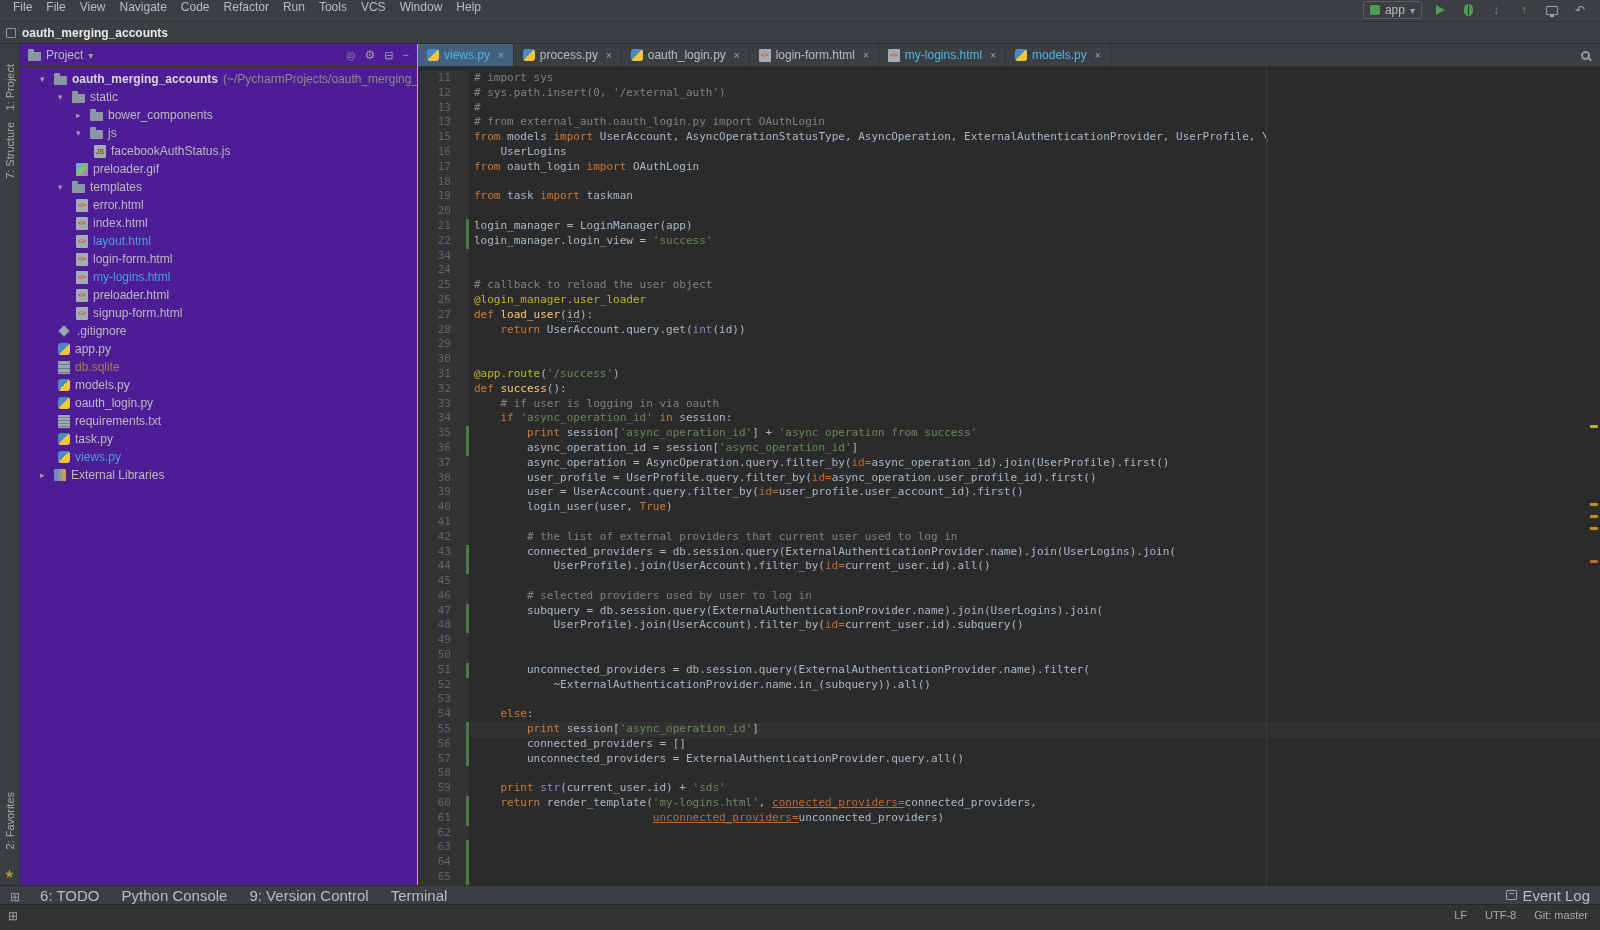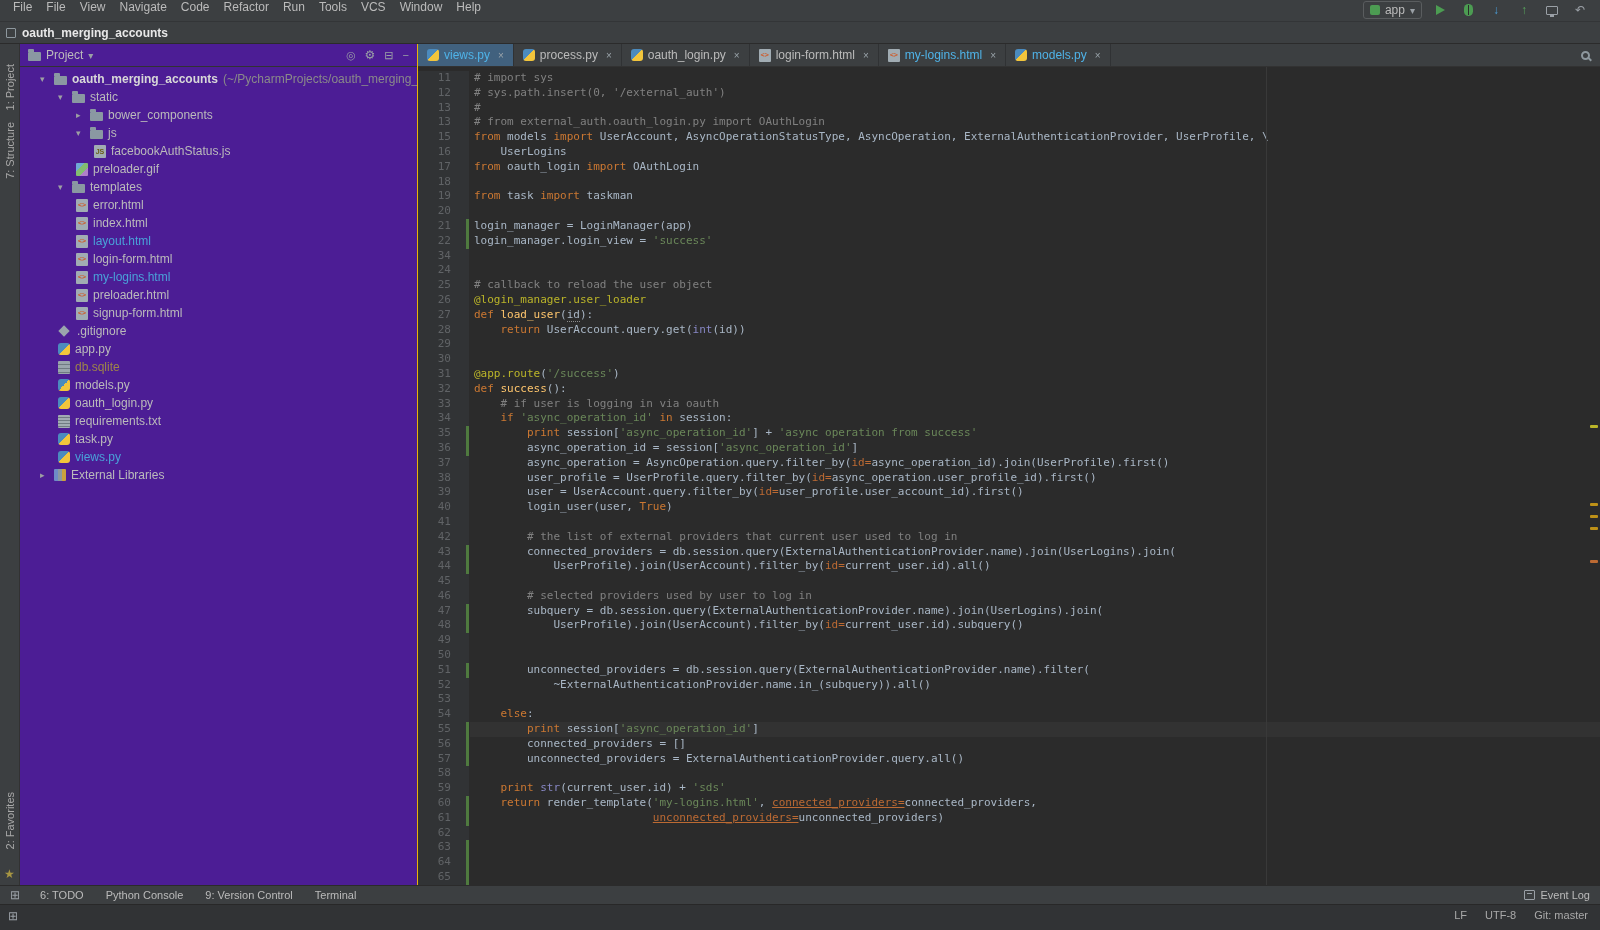--- a/index.html
+++ b/index.html
@@ -56,21 +56,21 @@
   .code{flex:1;padding-left:4px;color:#A9B7C6;white-space:pre;}
   .code.cur{background:#323232;}
   .t-p{color:#A9B7C6}.t-k{color:#CC7832}.t-s{color:#6A8759}.t-c{color:#808080}
   .t-d{color:#BBB529}.t-f{color:#FFC66D}.t-b{color:#8888C6}
   .t-a{color:#BC6A33}.t-u{color:#BC6A33;text-decoration:underline;}
   .t-w{color:#A9B7C6;border-bottom:1px dotted #8C8C8C;}
   .error-stripe{position:absolute;right:0;top:0;bottom:0;width:12px;}
   .stripe-mark{position:absolute;right:2px;width:8px;height:3px;border-radius:1px;}
 
   
-  .bottombar{height:19px;flex:none;background:#3C3F41;border-top:1px solid #2B2B2B;display:flex;align-items:center;gap:20px;padding:0 10px;font-size:11px;}
+  .bottombar{height:19px;flex:none;background:#3C3F41;border-top:1px solid #2B2B2B;display:flex;align-items:center;gap:20px;padding:0 10px;font-size:15px;}
   .bottombar .tw-btn{cursor:default;color:#BBBBBB;display:flex;align-items:center;gap:5px;}
   .bottombar-right{margin-left:auto;display:flex;align-items:flex-start;gap:6px;}
   .statusbar{height:26px;flex:none;background:#313335;border-top:1px solid #282828;display:flex;align-items:flex-start;padding:4px 12px 0 8px;font-size:11px;color:#A9A9A9;}
   .statusbar-right{margin-left:auto;display:flex;align-items:center;gap:18px;}
 
   
   .ic{display:inline-block;flex:none;position:relative;}
   .folder-icon{width:13px;height:9px;background:#8A98A2;border-radius:1px;margin-top:2px;}
   .folder-icon::before{content:"";position:absolute;top:-3px;left:0;width:6px;height:3px;background:#8A98A2;border-radius:1px 1px 0 0;}
   .python-file-icon{width:12px;height:12px;border-radius:3px;background:linear-gradient(135deg,#4B8BBE 50%,#F2C53C 50%);}

